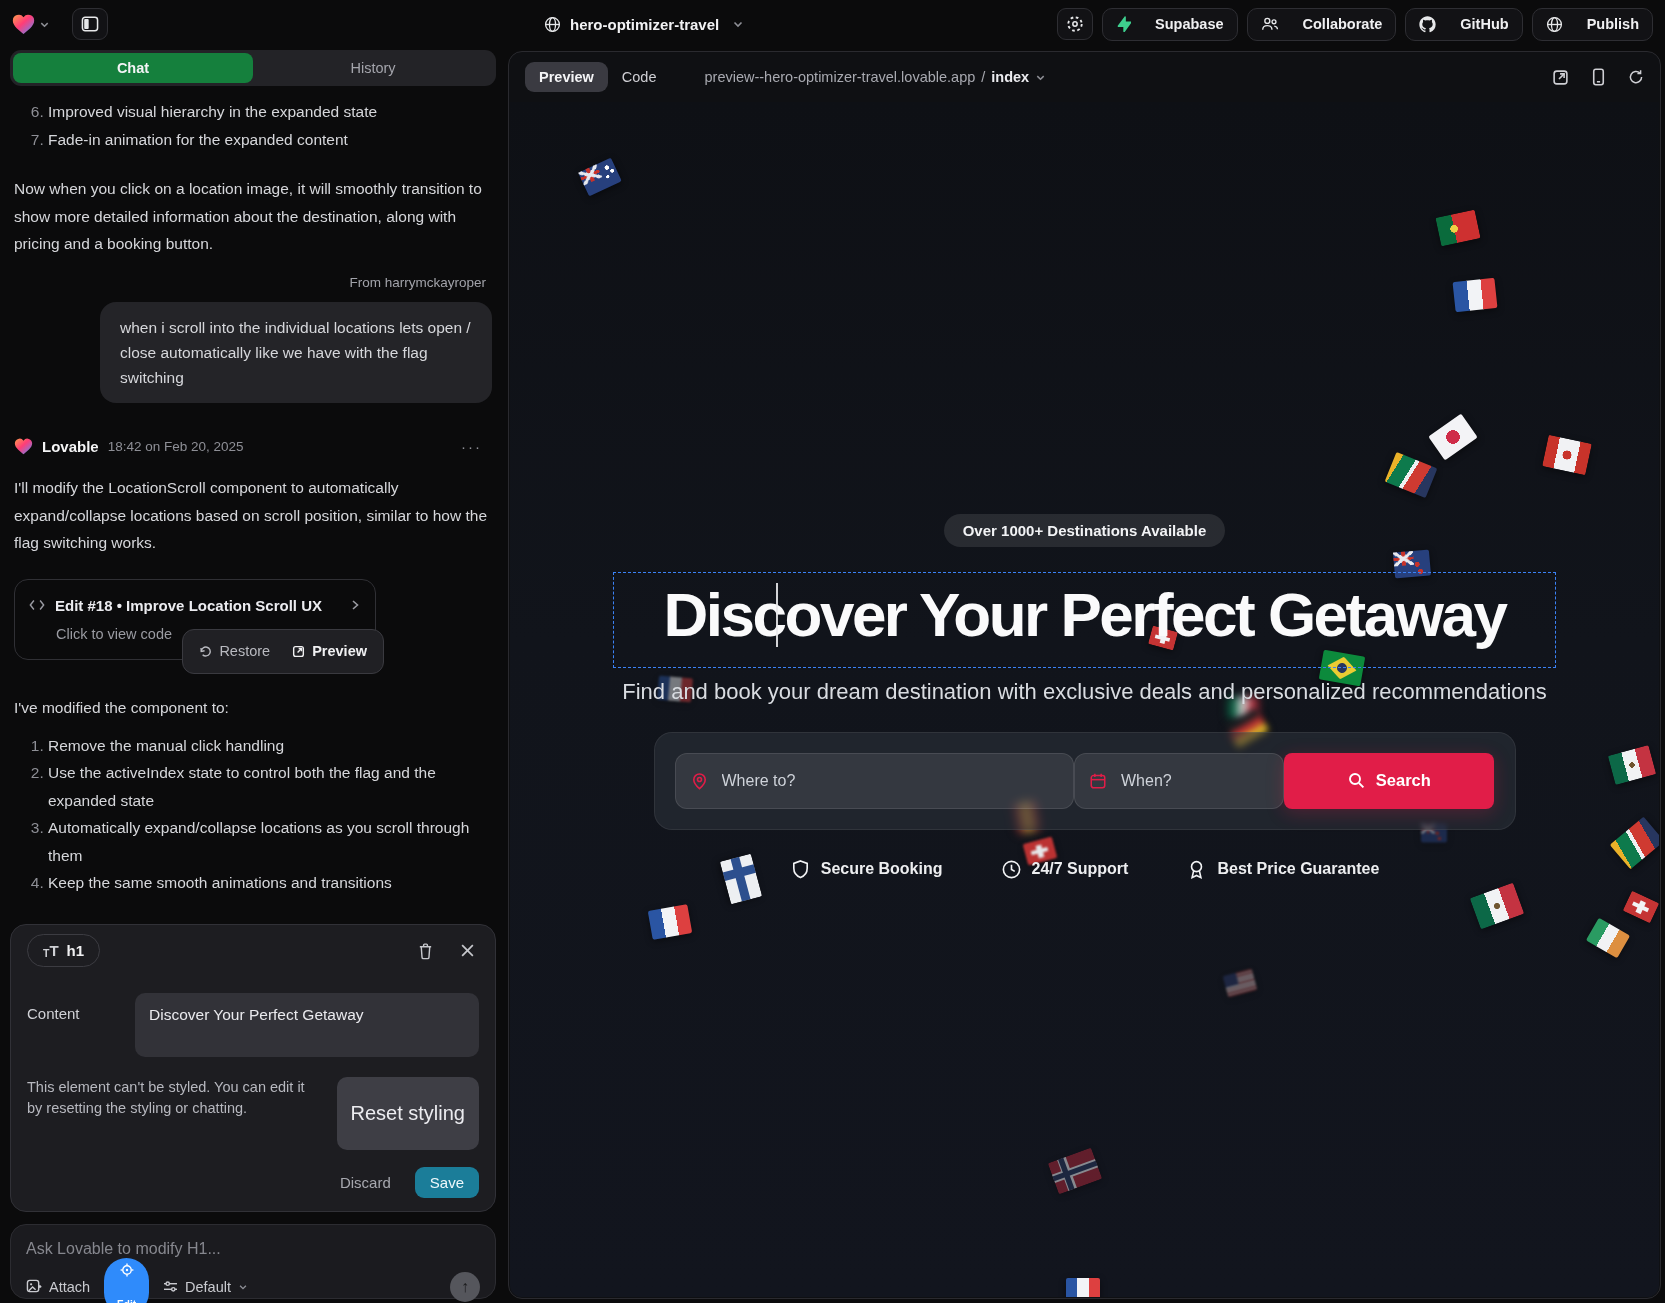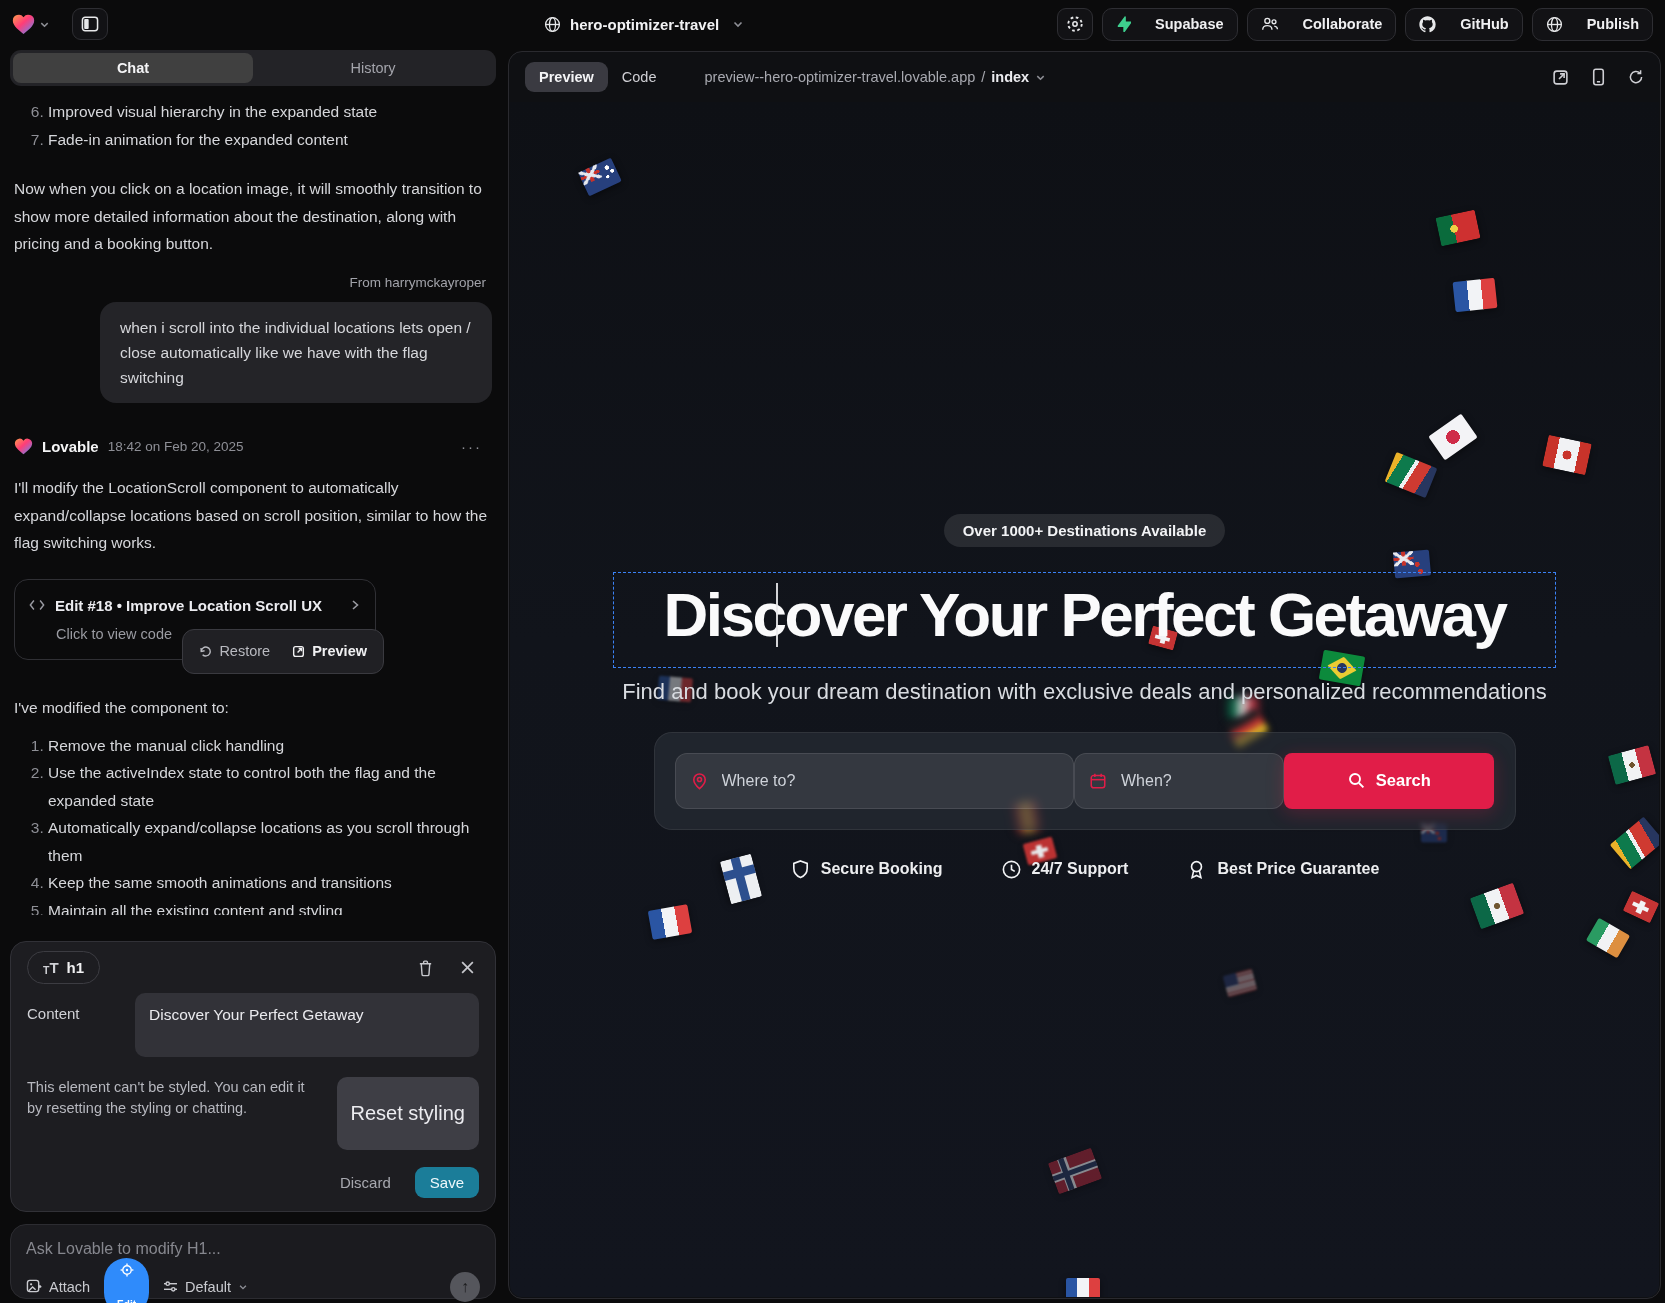--- a/index.html
+++ b/index.html
@@ -17,21 +17,21 @@
   .project .chev{margin-left:4px;}
   .topbar-right{margin-left:auto;display:flex;align-items:center;gap:9px;}
   .bar-btn{height:33px;border:1px solid #2e2e33;border-radius:10px;background:#121215;display:flex;align-items:center;gap:24px;padding:0 13px;font-size:14.5px;font-weight:700;color:#f0f0f2;cursor:pointer;}
 
   .main{flex:1;display:flex;min-height:0;}
 
   
   .sidebar{width:506px;flex:none;display:flex;flex-direction:column;padding:0 8px 4px 8px;min-height:0;}
   .tabs{margin:2px 2px 0 2px;background:#232327;border-radius:11px;padding:3px;display:flex;flex:none;}
   .tab{flex:1;height:30px;border-radius:8px;display:flex;align-items:center;justify-content:center;font-size:14.5px;color:#a4a5ac;cursor:pointer;}
-  .tab.active{background:#404040;color:#f4f4f6;font-weight:600;}
+  .tab.active{background:#15803d;color:#f4f4f6;font-weight:600;}
   .chat-scroll{flex:1;min-height:0;overflow:hidden;padding:12px 6px 0 6px;font-size:15.5px;line-height:27.5px;color:#d6d7db;}
   ol.num{margin:0;padding:0 0 0 34px;}
   ol.num li::marker{color:#8e8f96;}
   .para{margin:22px 0 0 0;}
   .from-label{margin-top:16px;text-align:right;font-size:13.5px;color:#a2a3aa;padding-right:6px;line-height:18px;}
   .bubble{margin:10px 0 0 auto;width:392px;background:#242428;border-radius:16px;padding:13px 20px;line-height:25px;}
   .msg-head{margin-top:30px;display:flex;align-items:center;gap:9px;}
   .msg-head .name{font-weight:700;color:#f4f4f5;font-size:15px;}
   .msg-head .time{font-size:13.5px;color:#8e8f96;}
   .msg-head .dots{margin-left:auto;color:#8e8f96;font-size:15px;letter-spacing:2px;padding-right:10px;cursor:pointer;}
@@ -49,21 +49,21 @@
   
   .editor{flex:none;margin:26px 2px 0 2px;background:#1d1d21;border:1px solid #313137;border-radius:16px;padding:9px 16px 13px 16px;}
   .editor .head{display:flex;align-items:center;}
   .tag-pill{display:flex;align-items:center;gap:8px;border:1px solid #3c3c42;border-radius:999px;padding:7px 15px;color:#f0f0f2;}
   .tt{display:flex;align-items:flex-end;color:#cfd0d5;font-weight:700;}
   .tt i{font-style:normal;font-size:10.5px;line-height:1;}
   .tt b{font-size:15px;line-height:1;font-weight:700;}
   .tag-pill .tag{font-size:15px;font-weight:600;}
   .head-icons{margin-left:auto;display:flex;align-items:center;gap:26px;color:#c7c8cd;padding-right:4px;}
   .head-icons span{display:flex;cursor:pointer;}
-  .content-row{display:flex;margin-top:9px;}
+  .content-row{display:flex;margin-top:26px;}
   .content-label{width:108px;padding-top:12px;font-size:15px;color:#d0d1d6;}
   .content-box{flex:1;height:64px;background:#323238;border-radius:10px;border:none;resize:none;padding:11px 14px;font-family:inherit;font-size:15.5px;color:#eaeaee;line-height:21px;outline:none;}
   .note-row{display:flex;margin-top:20px;align-items:flex-start;gap:14px;}
   .note{width:330px;font-size:14.5px;line-height:21px;color:#b7b8bf;}
   .reset-btn{margin-left:auto;background:#3e3e45;border-radius:10px;padding:25px 14px;font-size:20px;color:#ececf0;cursor:pointer;white-space:nowrap;}
   .action-row{display:flex;justify-content:flex-end;align-items:center;gap:24px;margin-top:17px;}
   .discard{color:#a7a8af;font-size:15px;cursor:pointer;}
   .save-btn{background:#1b7d99;color:#eef8fb;border-radius:9px;padding:7px 15px;font-size:15px;cursor:pointer;}
 
   

